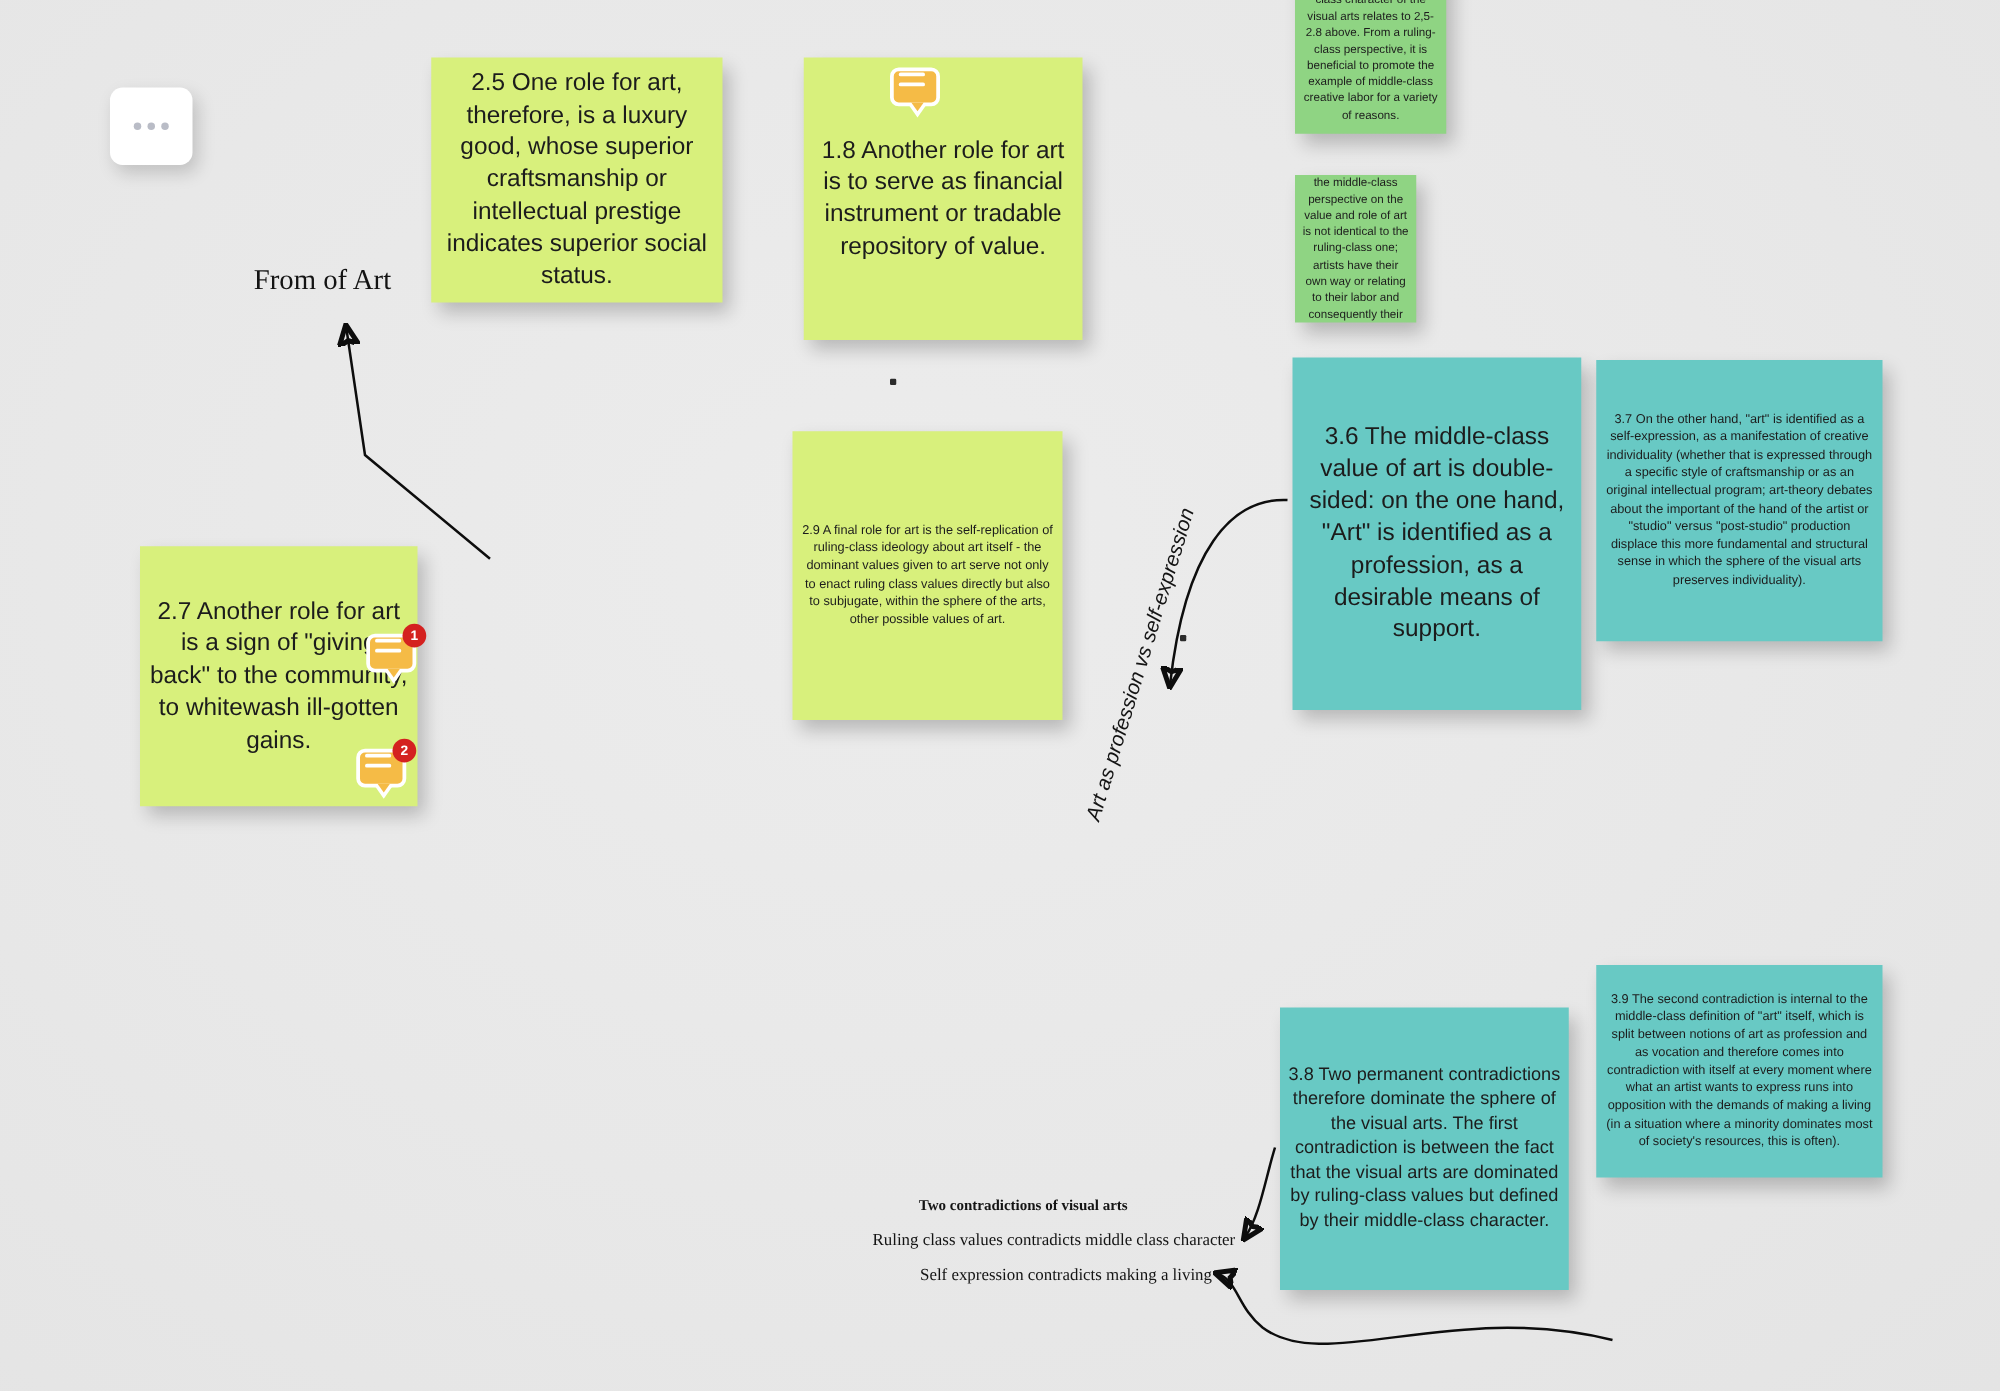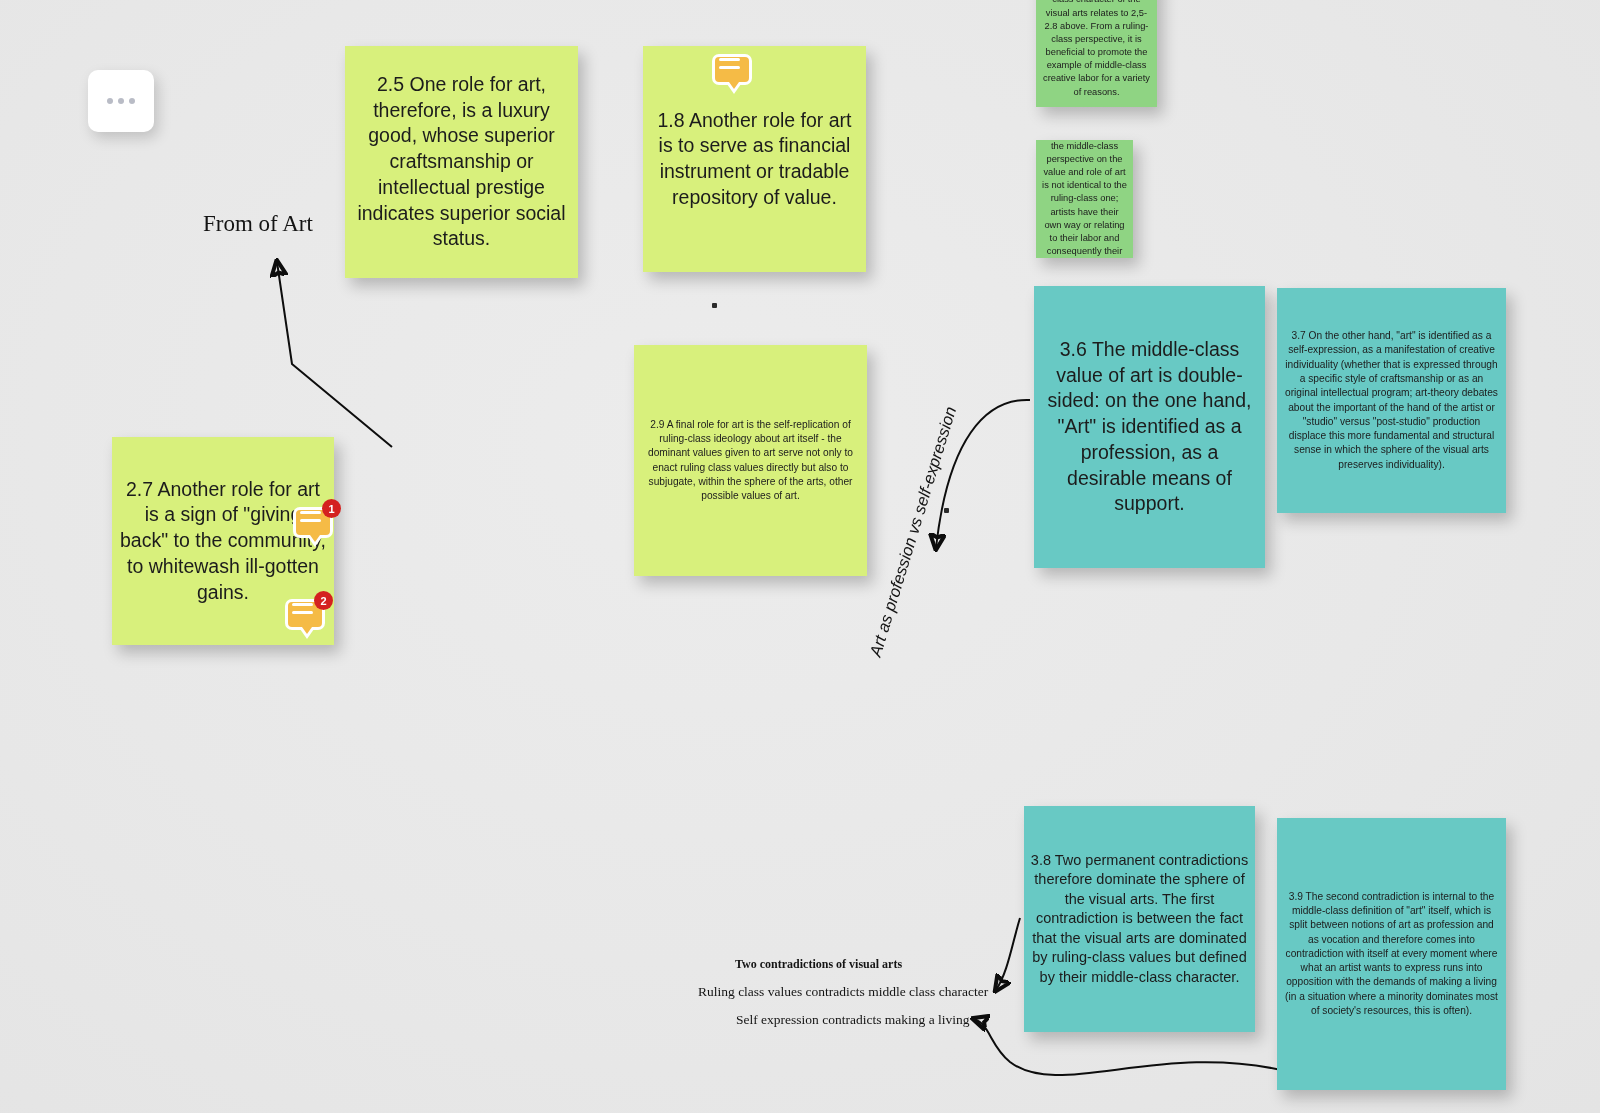--- a/index.html
+++ b/index.html
@@ -146,21 +146,21 @@
     <span class="dots">
       <i></i>
         <i></i>
         <i></i>
     </span>
   </div>
 
   <div class="dotmark" style="left:712px; top:303px;"></div>
   <div class="dotmark" style="left:944px; top:508px;"></div>
 
-  <div class="note lime big" id="note-2-5" style="left:345px; top:46px; width:233px; height:232px;align-items:center;">
+  <div class="note lime big" id="note-2-5" style="left:345px; top:46px; width:233px; height:196px;align-items:center;">
     <span class="txt">2.5 One role for art, therefore, is a luxury good, whose superior craftsmanship or intellectual prestige indicates superior social status.</span>
   </div>
 
   <div class="note lime big" id="note-2-6" style="left:643px; top:46px; width:223px; height:226px;">
     <span class="txt">1.8 Another role for art is to serve as financial instrument or tradable repository of value.</span>
   </div>
   <div class="cbadge" style="left:712px; top:50px;">
     <span class="bubble"></span>
     <span class="ln ln1"></span>
     <span class="ln ln2"></span>
@@ -176,21 +176,21 @@
     <span class="count">1</span>
   </div>
   <div class="cbadge" style="left:285px; top:595px;">
     <span class="bubble"></span>
     <span class="ln ln1"></span>
     <span class="ln ln2"></span>
     <span class="count">2</span>
   </div>
 
 
-  <div class="note lime tiny" id="note-2-9" style="left:634px; top:345px; width:233px; height:231px;justify-content:center;">
+  <div class="note lime tiny" id="note-2-9" style="left:634px; top:345px; width:216px; height:231px;justify-content:center;">
     <span class="txt">2.9 A final role for art is the self-replication of ruling-class ideology about art itself - the dominant values given to art serve not only to enact ruling class values directly but also to subjugate, within the sphere of the arts, other possible values of art.</span>
   </div>
 
   <div class="note green small" id="note-3-4" style="left:1036px; top:-28px; width:121px; height:135px;">
     <span class="txt">3.4 In part, the middle-class character of the visual arts relates to 2,5-2.8 above. From a ruling-class perspective, it is beneficial to promote the example of middle-class creative labor for a variety of reasons.</span>
   </div>
 
   <div class="note green small" id="note-3-5" style="left:1036px; top:140px; width:97px; height:118px;">
     <span class="txt">3.5 Nevertheless, the middle-class perspective on the value and role of art is not identical to the ruling-class one; artists have their own way or relating to their labor and consequently their own value for "Art".</span>
   </div>
@@ -200,21 +200,21 @@
   </div>
 
   <div class="note teal tiny" id="note-3-7" style="left:1277px; top:288px; width:229px; height:225px;">
     <span class="txt">3.7 On the other hand, "art" is identified as a self-expression, as a manifestation of creative individuality (whether that is expressed through a specific style of craftsmanship or as an original intellectual program; art-theory debates about the important of the hand of the artist or "studio" versus "post-studio" production displace this more fundamental and structural sense in which the sphere of the visual arts preserves individuality).</span>
   </div>
 
   <div class="note teal mid" id="note-3-8" style="left:1024px; top:806px; width:231px; height:226px;">
     <span class="txt">3.8 Two permanent contradictions therefore dominate the sphere of the visual arts. The first contradiction is between the fact that the visual arts are dominated by ruling-class values but defined by their middle-class character.</span>
   </div>
 
-  <div class="note teal tiny" id="note-3-9" style="left:1277px; top:818px; width:229px; height:272px;">
+  <div class="note teal tiny" id="note-3-9" style="left:1277px; top:772px; width:229px; height:170px;">
     <span class="txt">3.9 The second contradiction is internal to the middle-class definition of "art" itself, which is split between notions of art as profession and as vocation and therefore comes into contradiction with itself at every moment where what an artist wants to express runs into opposition with the demands of making a living (in a situation where a minority dominates most of society's resources, this is often).</span>
   </div>
 
   <div class="lbl serif" id="label-roles-of-art" style="left:203px; top:211px;">From of Art</div>
 
   <div class="lbl sans" id="label-art-profession" style="left:884px; top:640px;">Art as profession vs self-expression</div>
 
   <div class="lbl serif" id="label-two-contradictions" style="left:735px; top:957px;">Two contradictions of visual arts</div>
 
   <div class="lbl serif" id="label-ruling-class" style="left:698px; top:984px;">Ruling class values contradicts middle class character</div>

